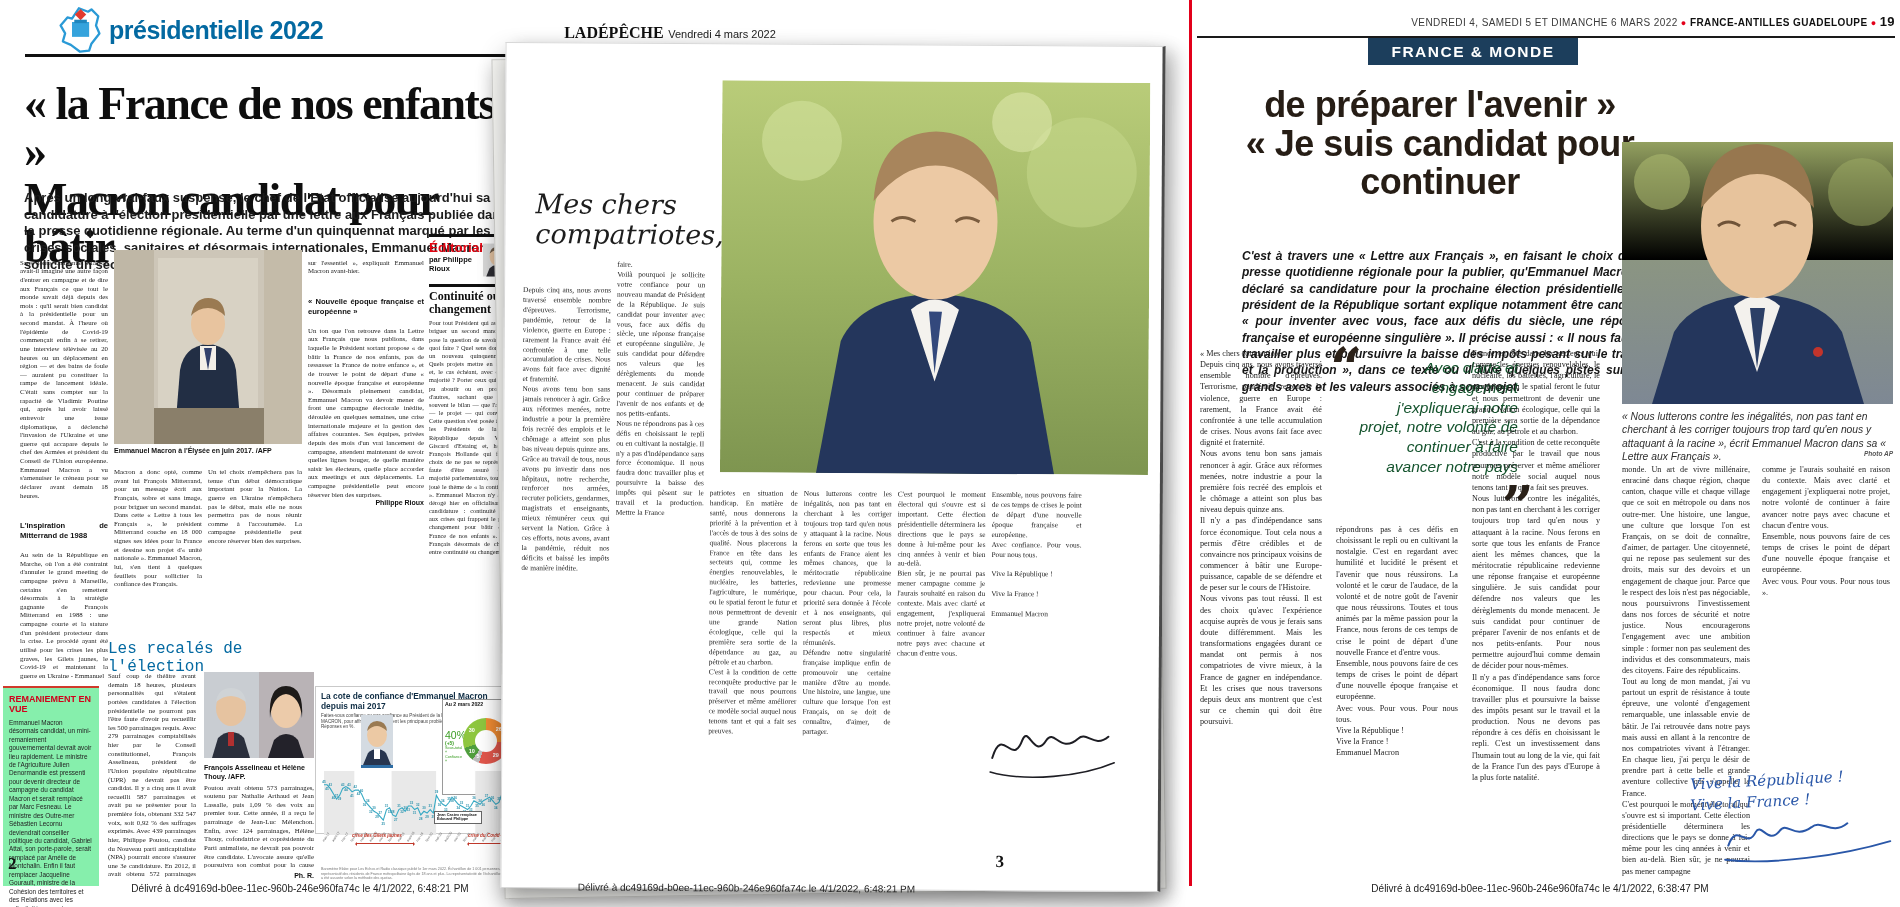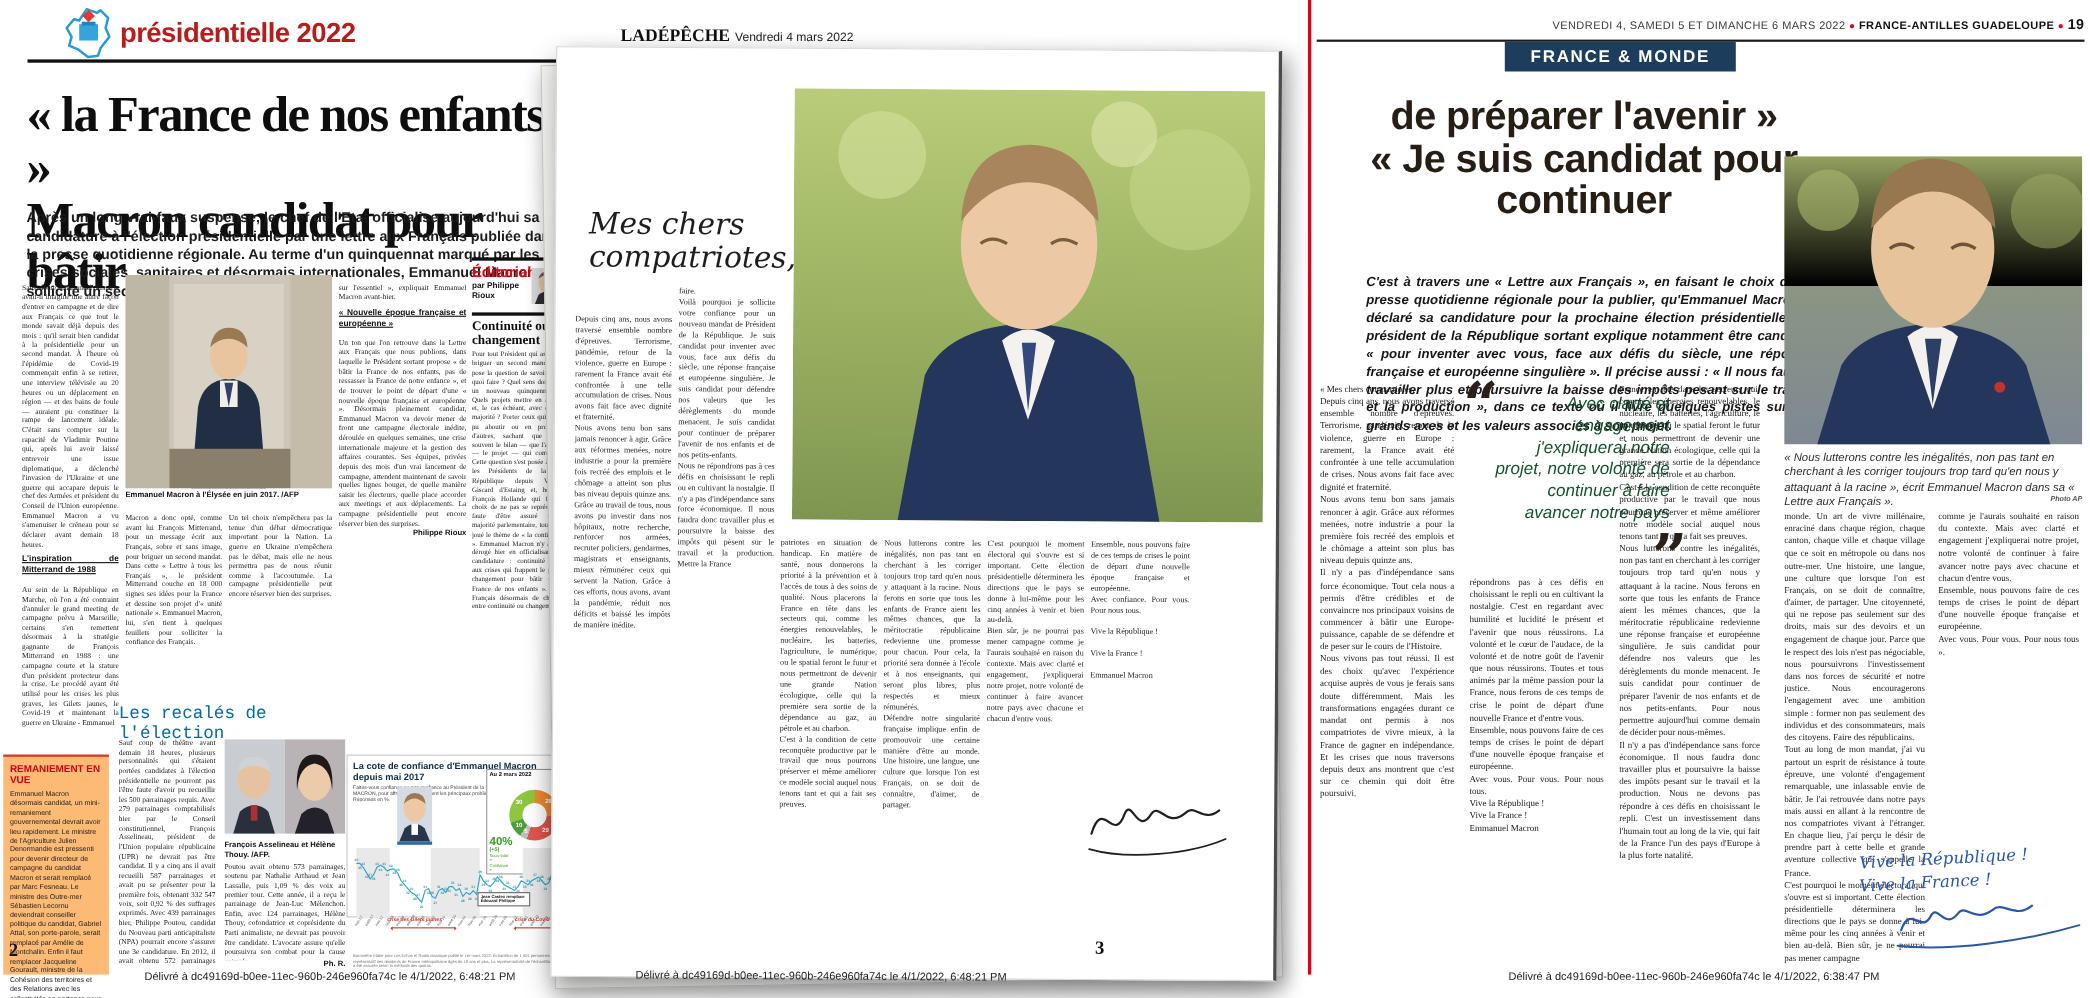--- a/index.html
+++ b/index.html
@@ -4,57 +4,57 @@
 <style>
   * { margin:0; padding:0; box-sizing:border-box; }
   html,body { width:1900px; height:907px; background:#ffffff; overflow:hidden;
               font-family:"Liberation Sans", sans-serif; }
   .abs { position:absolute; }
 
   
   .bodycol { font-family:"Liberation Serif", serif; font-size:6.8px; line-height:1.27;
              text-align:justify; color:#1b1b1b; overflow:hidden; white-space:pre-line; }
   .subhead { font-family:"Liberation Sans", sans-serif; font-weight:bold; font-size:7.6px;
-             color:#111; margin:3px 0 2px; white-space:normal;text-decoration:underline; }
+             color:#111; margin:21px 0 2px; white-space:normal; }
 
   
   #left-page { left:0; top:0; width:1015px; height:907px; background:#fff; }
-  .logo-text { font-size:25px; font-weight:bold; color:#b91c1c; letter-spacing:-0.5px; }
+  .logo-text { font-size:25px; font-weight:bold; color:#0369a1; letter-spacing:-0.5px; }
   .masthead-name { font-family:"Liberation Serif", serif; font-weight:bold; font-size:16px; color:#111; }
   .masthead-date { font-size:11px; color:#222; }
   .toprule { background:#101010; height:3px; }
   .main-headline { font-family:"Liberation Serif", serif; font-weight:bold; font-size:46px;
                    line-height:1.04; letter-spacing:-1.5px; color:#0e0e0e; }
   .standfirst { font-weight:bold; font-size:13px; line-height:1.28; color:#1c1c1c; }
   .photo-caption { font-weight:bold; font-size:7px; line-height:1.25; color:#111; }
   .article-sig { font-weight:bold; font-size:7px; text-align:right; color:#111;
                  font-family:"Liberation Sans", sans-serif; }
 
   .edit-box { border-top:3px solid #101010; }
   .edit-rubric { color:#e30613; font-weight:bold; font-size:13.5px; }
   .edit-by { font-weight:bold; font-size:7.5px; line-height:1.2; color:#111; }
   .edit-rule { height:3px; background:#101010; margin:4px 0 3px; }
   .edit-title { font-family:"Liberation Serif", serif; font-weight:bold; font-size:12px;
                 line-height:1.05; color:#0e0e0e; }
   .edit-body { font-family:"Liberation Serif", serif; font-size:6.3px; line-height:1.3;
                text-align:justify; color:#1b1b1b; overflow:hidden; }
 
-  .rem-box { background:#fdba74; border-top:2px solid #d03a2b; padding:6px 6px; }
+  .rem-box { background:#86efac; border-top:2px solid #d03a2b; padding:6px 6px; }
   .rem-title { color:#d0021b; font-weight:bold; font-size:9px; line-height:1.15; }
   .rem-body { font-size:6.4px; line-height:1.32; color:#222; text-align:left; margin-top:4px; }
 
   .recales-title { font-family:Liberation Mono, monospace; font-size:16px; color:#0369a1; }
 
   
   #chart-box { background:#fff; border:1px solid #c9c9c9; }
   .chart-title { font-weight:bold; font-size:8.4px; color:#0f2d44; }
   .chart-sub { font-size:4.6px; line-height:1.25; color:#444; }
   .legend-box { border:1px solid #9a9a9a; background:#fff; }
   .legend-date { font-weight:bold; font-size:5.2px; color:#111; line-height:1.1; }
-  .legend-val { color:#3a9d23; font-weight:bold; font-size:10.5px; line-height:1;margin-top:30px; }
+  .legend-val { color:#3a9d23; font-weight:normal; font-size:10.5px; line-height:1; }
   .legend-delta { color:#3a9d23; font-weight:bold; font-size:5px; }
   .legend-lab { color:#3a9d23; font-size:3.8px; line-height:1.1; }
   #donut-wrap { position:absolute; width:46px; height:46px; }
   #donut { position:absolute; inset:0; border-radius:50%; }
   #donut-hole { position:absolute; left:12px; top:12px; width:22px; height:22px;
                 border-radius:50%; background:#fff; }
   .donut-label { position:absolute; transform:translate(-50%,-50%); color:#fff;
                  font-weight:bold; font-size:5.5px; }
   .chart-annot { position:absolute; color:#c0392b; font-size:4.6px; font-weight:bold;
                  font-style:italic; white-space:nowrap; }

